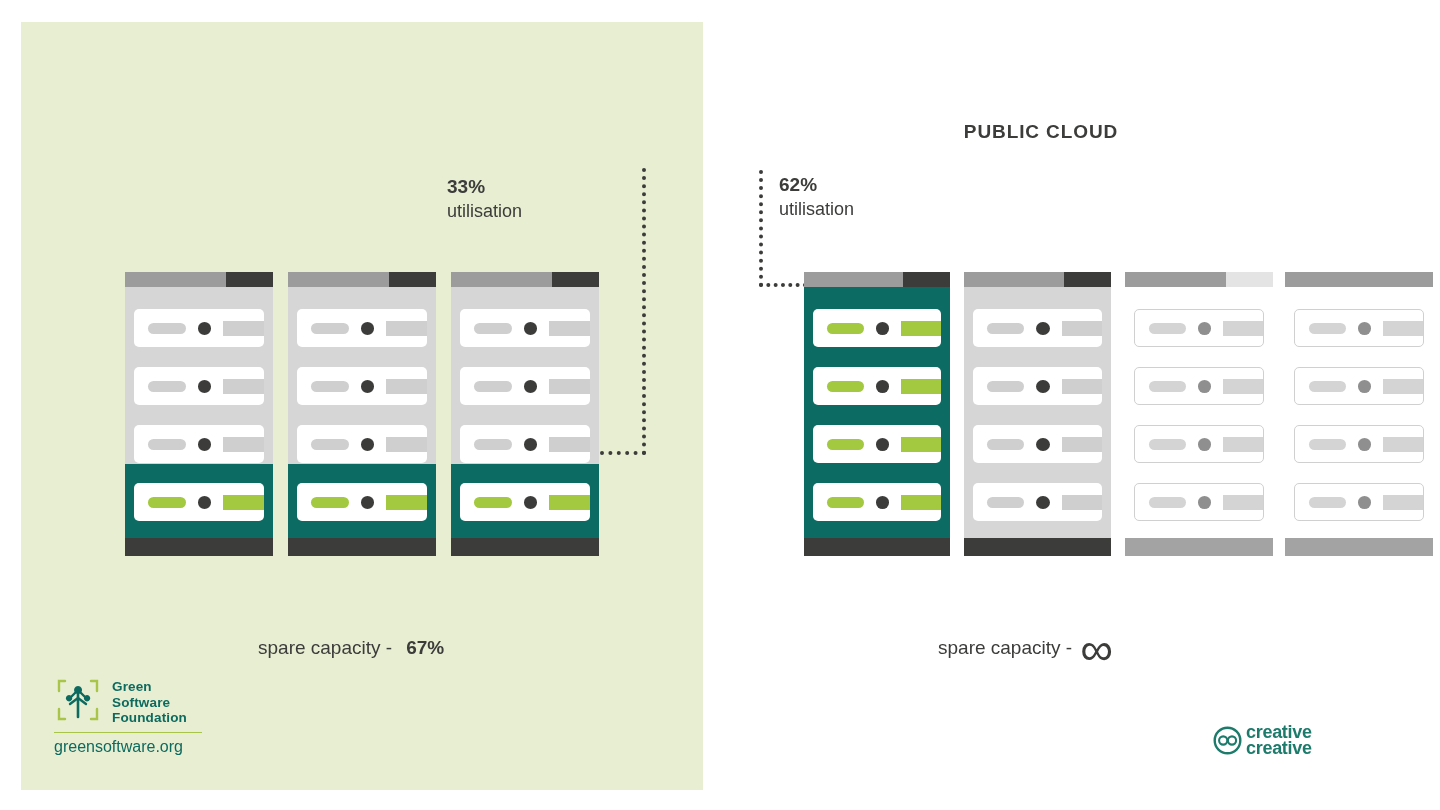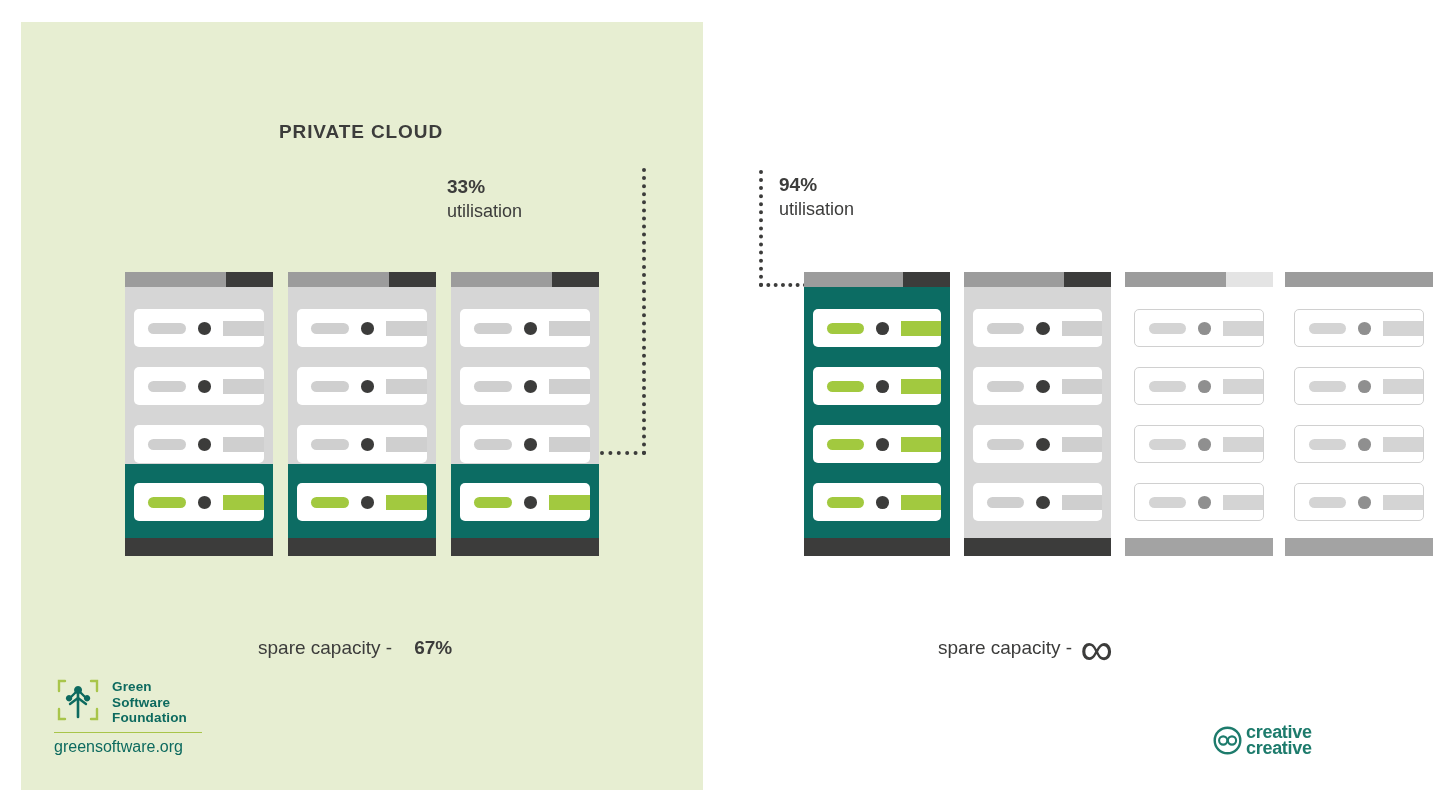--- a/index.html
+++ b/index.html
@@ -62,21 +62,21 @@
   .unit .pill{height:11px;border-radius:6px;margin-left:14px;}
   .unit .dot{width:19px;height:13px;border-radius:50%;margin-left:12px;}
   .unit .block{height:15px;margin-left:12px;}
 
   
   .spare{
     position:absolute;font-size:19px;color:#3c3c3b;white-space:nowrap;
     display:flex;align-items:center;
   }
   .spare .txt{font-weight:400;}
-  .spare .val{font-weight:bold;margin-left:22px;}
+  .spare .val{font-weight:bold;margin-left:14px;}
   .spare .inf{margin-left:8px;font-size:46px;line-height:0;font-weight:300;
                position:relative;top:1px;}
   #private-spare{left:258px;top:637px;}
   #public-spare{left:938px;top:637px;}
 
   
   #gsf-logo{position:absolute;left:54px;top:676px;width:215px;height:84px;}
   #gsf-logo .mark{position:absolute;left:0;top:0;width:48px;height:48px;}
   #gsf-logo .words{
     position:absolute;left:58px;top:3px;color:#0d6a5f;
@@ -92,28 +92,28 @@
     font-size:18px;font-weight:bold;line-height:15.5px;letter-spacing:-.3px;
   }
 </style>
 </head>
 <body>
 
 <div class="stage">
 
   <div class="green-panel"></div>
 
-  <div class="col-title" id="private-title">PRIVATE CLOUD</div>
+  <div class="col-title" id="public-title">PUBLIC CLOUD</div>
 
   <div class="util-label" id="private-util">
     <span class="pct">33%</span>
     <span class="word">utilisation</span>
   </div>
   <div class="util-label" id="public-util">
-    <span class="pct">94%</span>
+    <span class="pct">62%</span>
     <span class="word">utilisation</span>
   </div>
 
   <div class="dot-v" id="priv-dot-v"></div>
   <div class="dot-h" id="priv-dot-h"></div>
   <div class="dot-v" id="pub-dot-v"></div>
   <div class="dot-h" id="pub-dot-h"></div>
 
   <div id="rack-layer">
       <div class="rack" style="left: 125px; top: 272px; width: 148px; height: 284px;">

